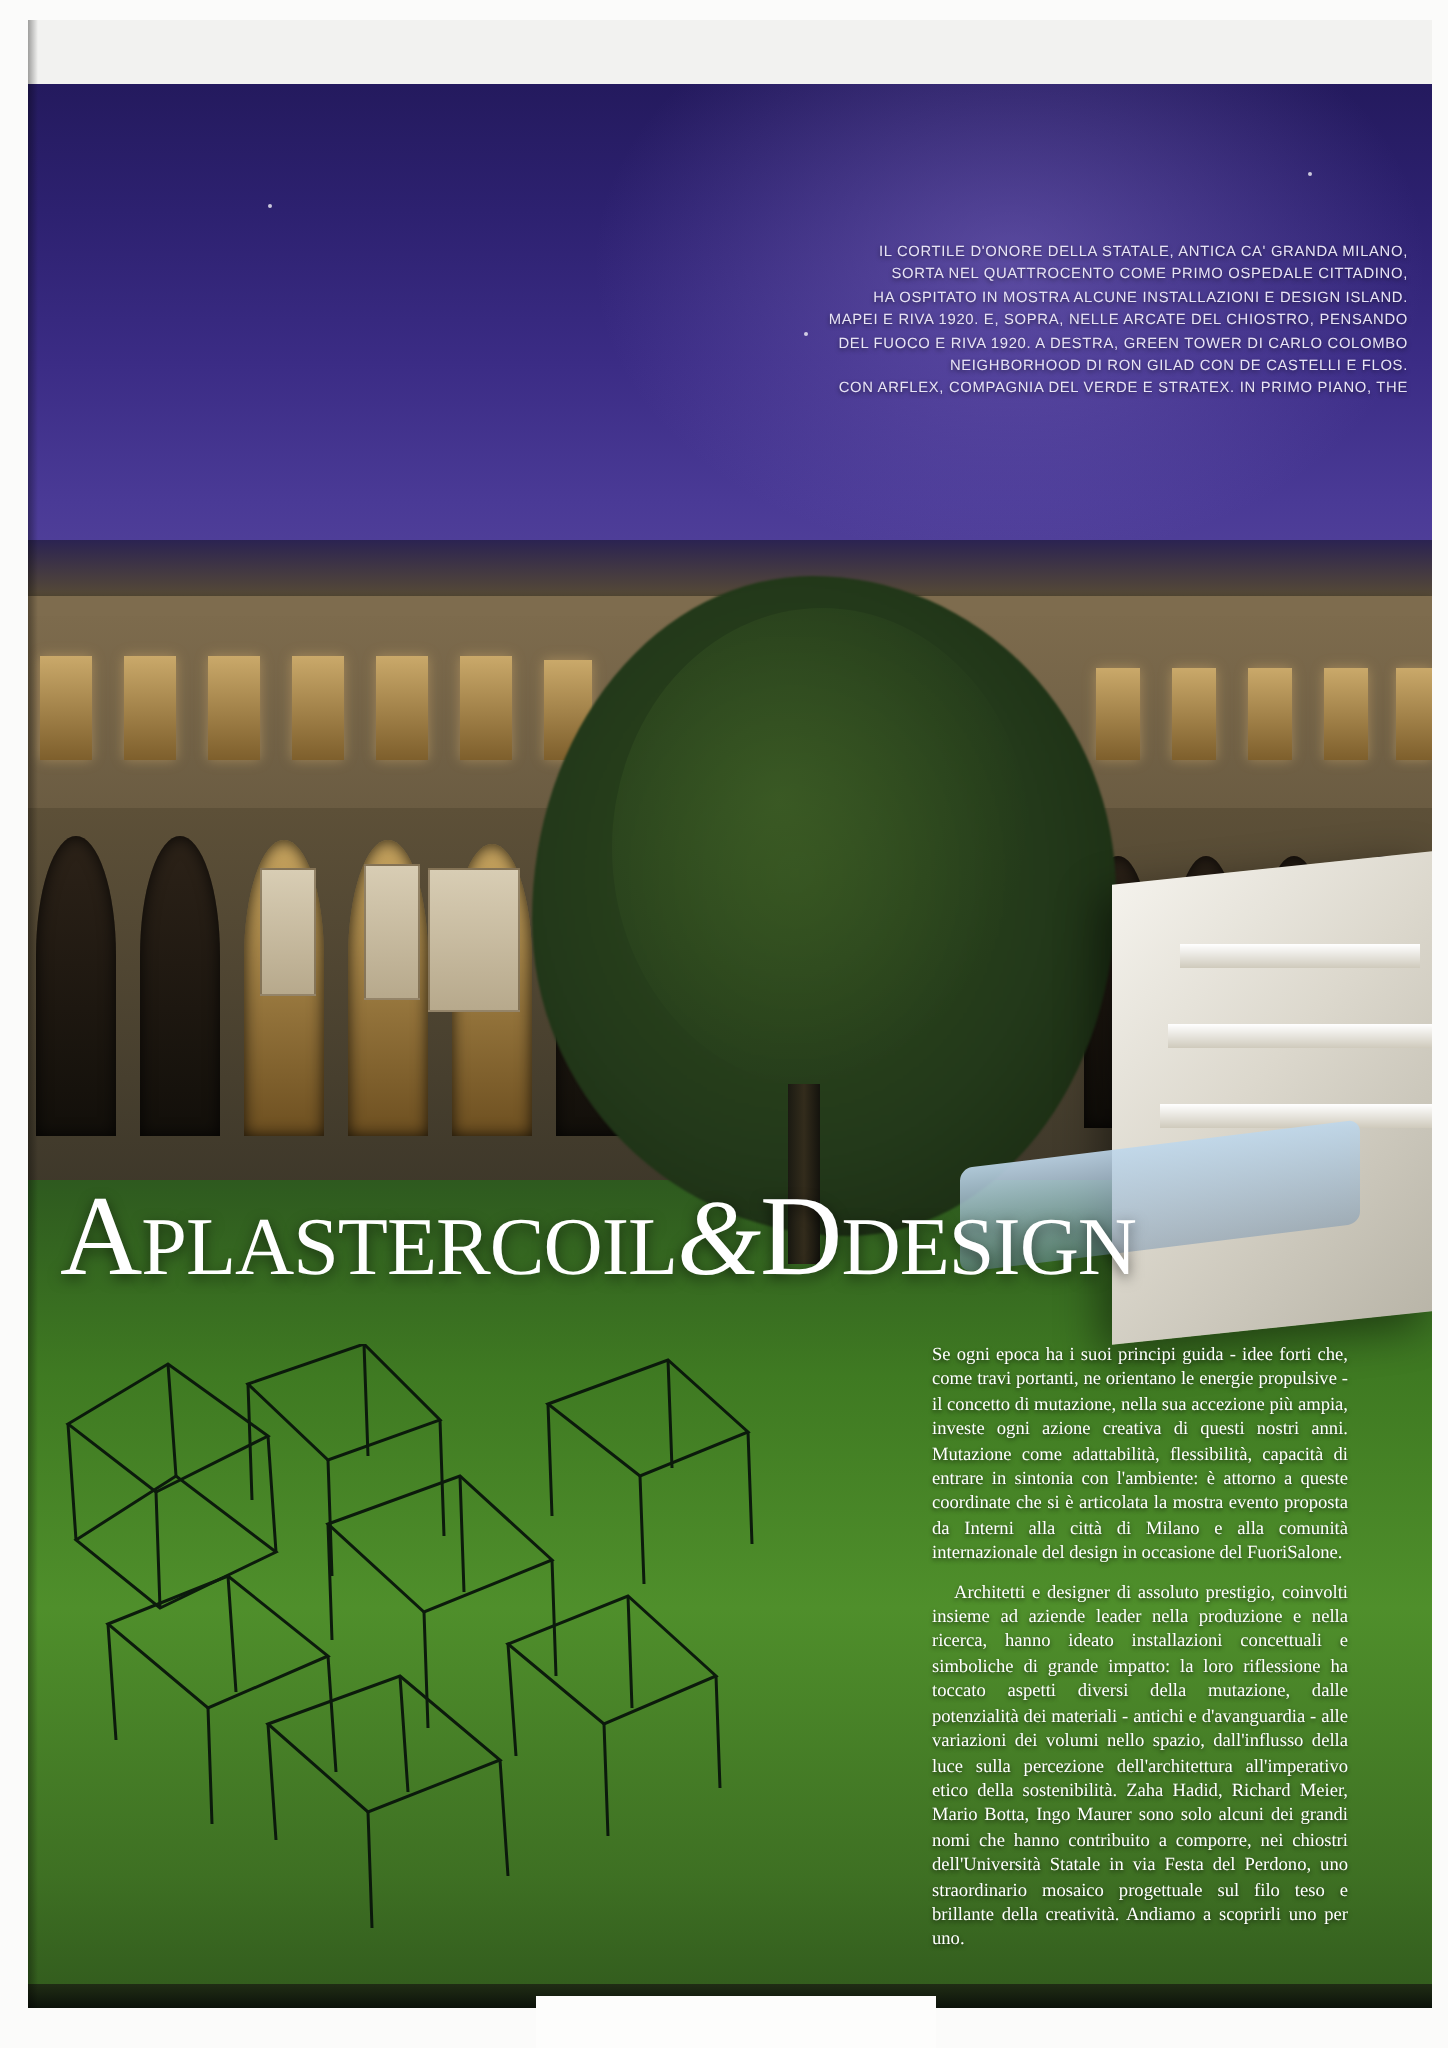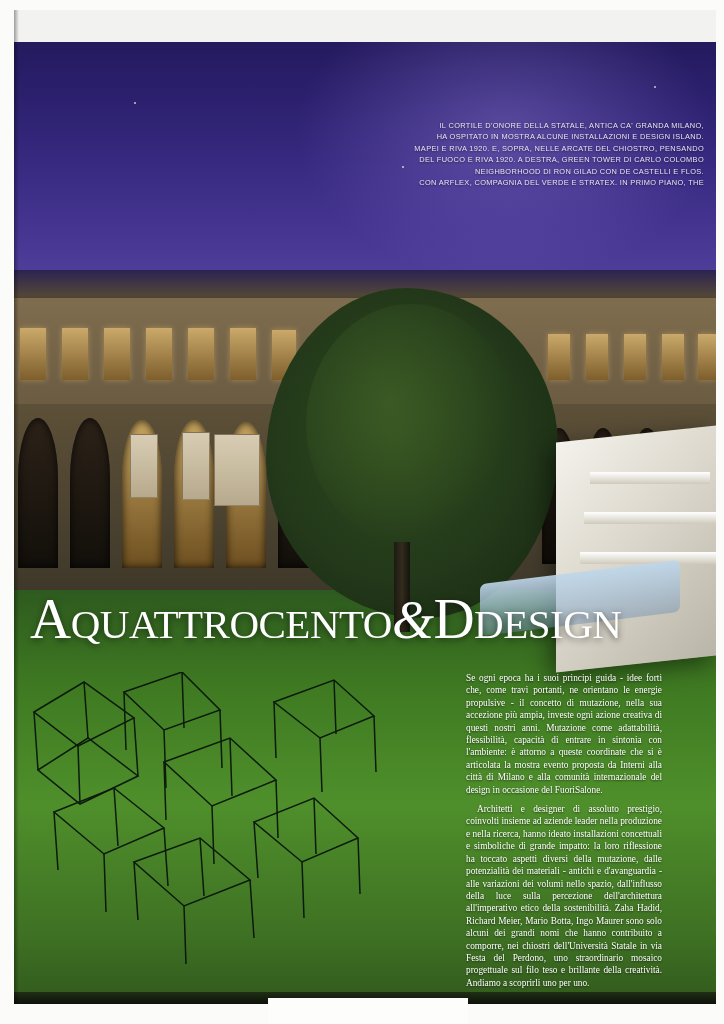--- a/index.html
+++ b/index.html
@@ -234,21 +234,21 @@
     left: 466px; top: 672px;
     width: 208px;
     z-index: 26;
     color: #ffffff;
     font-family: "Liberation Serif", serif;
     font-size: 9.3px;
     line-height: 12.4px;
     text-align: justify;
     text-shadow: 0 1px 2px rgba(0,0,0,0.6);
   }
-  .body-copy p { margin: 0 12px 7px 0; }
+  .body-copy p { margin: 0 0 7px 0; }
   .body-copy p.indent { text-indent: 11px; }
 
   
   .filmstrip {
     position: absolute;
     left: 14px; bottom: 20px;
     width: 702px; height: 12px;
     background: linear-gradient(to bottom, rgba(30,40,20,0.9), rgba(12,18,10,1));
     z-index: 30;
   }
@@ -331,31 +331,32 @@
         <path d="M120 190 L124 248 M186 166 L190 224 M236 208 L240 266 M170 234 L172 292"></path>
         <path d="M240 150 L300 126 L344 166 L288 190 Z"></path>
         <path d="M240 150 L244 206 M300 126 L302 182 M344 166 L346 222 M288 190 L290 246"></path>
         <path d="M260 30 L320 8 L360 44 L306 66 Z"></path>
         <path d="M260 30 L262 86 M320 8 L322 62 M360 44 L362 100 M306 66 L308 120"></path>
       </g>
     </svg>
 
     <div class="caption">
       <div>IL CORTILE D'ONORE DELLA STATALE, ANTICA CA' GRANDA MILANO,</div>
+      <div>SORTA NEL QUATTROCENTO COME PRIMO OSPEDALE CITTADINO,</div>
       <div>HA OSPITATO IN MOSTRA ALCUNE INSTALLAZIONI E DESIGN ISLAND.</div>
       <div>MAPEI E RIVA 1920. E, SOPRA, NELLE ARCATE DEL CHIOSTRO, PENSANDO</div>
       <div>DEL FUOCO E RIVA 1920. A DESTRA, GREEN TOWER DI CARLO COLOMBO</div>
       <div>NEIGHBORHOOD DI RON GILAD CON DE CASTELLI E FLOS.</div>
       <div>CON ARFLEX, COMPAGNIA DEL VERDE E STRATEX. IN PRIMO PIANO, THE</div>
     </div>
 
   </div>
 
   <div class="headline">
-    <span>A</span><span class="sc">QUATTROCENTO</span><span class="amp">&amp;</span><span>D</span><span class="sc">DESIGN</span>
+    <span>A</span><span class="sc">PLASTERCOIL</span><span class="amp">&amp;</span><span>D</span><span class="sc">DESIGN</span>
   </div>
 
   <div class="body-copy">
     <p>Se ogni epoca ha i suoi principi guida - idee forti che, come travi portanti, ne orientano le energie propulsive - il concetto di mutazione, nella sua accezione più ampia, investe ogni azione creativa di questi nostri anni. Mutazione come adattabilità, flessibilità, capacità di entrare in sintonia con l'ambiente: è attorno a queste coordinate che si è articolata la mostra evento proposta da Interni alla città di Milano e alla comunità internazionale del design in occasione del FuoriSalone.</p>
     <p class="indent">Architetti e designer di assoluto prestigio, coinvolti insieme ad aziende leader nella produzione e nella ricerca, hanno ideato installazioni concettuali e simboliche di grande impatto: la loro riflessione ha toccato aspetti diversi della mutazione, dalle potenzialità dei materiali - antichi e d'avanguardia - alle variazioni dei volumi nello spazio, dall'influsso della luce sulla percezione dell'architettura all'imperativo etico della sostenibilità. Zaha Hadid, Richard Meier, Mario Botta, Ingo Maurer sono solo alcuni dei grandi nomi che hanno contribuito a comporre, nei chiostri dell'Università Statale in via Festa del Perdono, uno straordinario mosaico progettuale sul filo teso e brillante della creatività. Andiamo a scoprirli uno per uno.</p>
   </div>
 
   <div class="filmstrip"></div>
 
   <div class="edge-shadow-left"></div>

